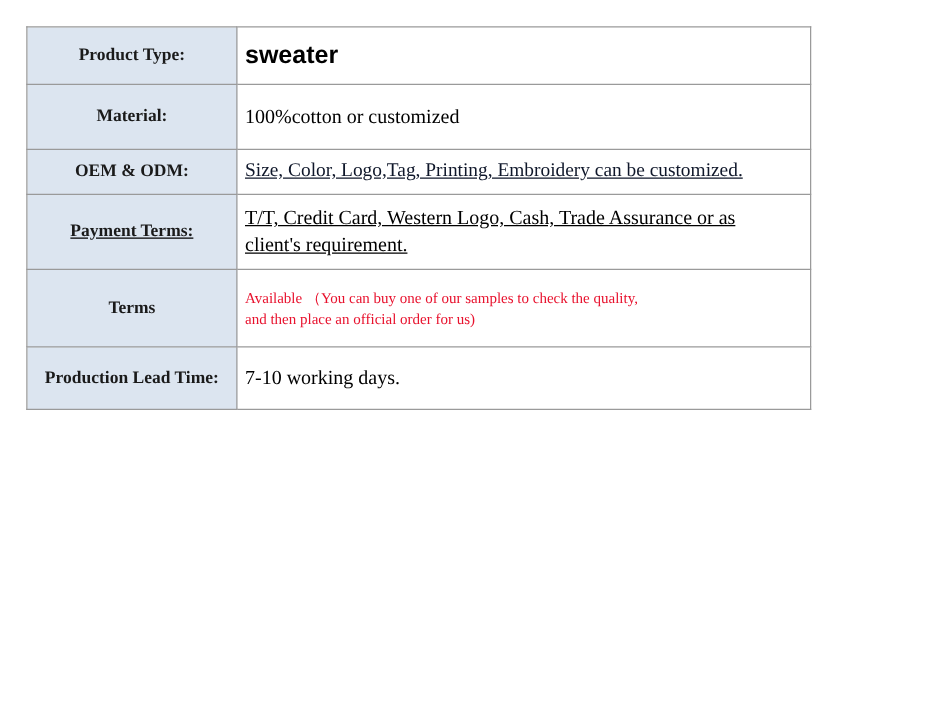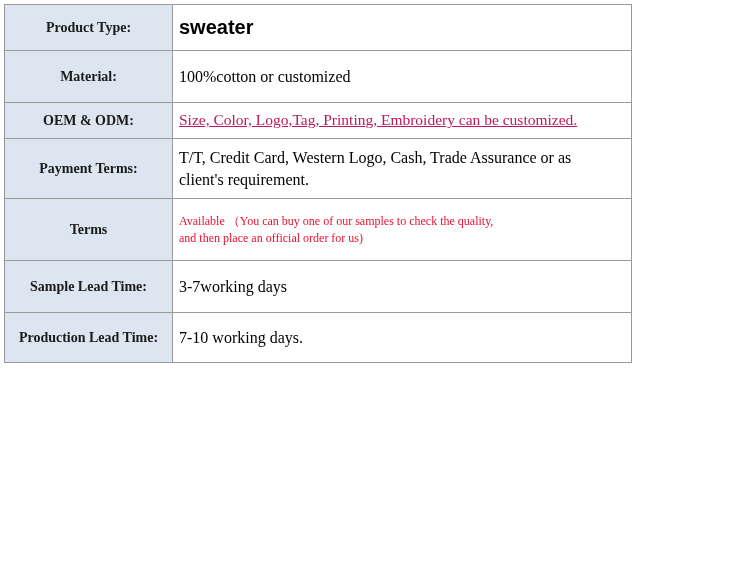--- a/index.html
+++ b/index.html
@@ -9,21 +9,21 @@
   }
   body {
     width: 752px;
     height: 566px;
     font-family: "Liberation Serif", serif;
     color: #000000;
   }
   .spec-table {
     border-collapse: collapse;
     width: 628px;
-    margin: 4px;
+    margin: 21px;
     table-layout: fixed;
   }
   .spec-table td {
     border: 1px solid #9a9a9a;
     vertical-align: middle;
     padding: 4px 6px;
   }
   td.label-cell {
     width: 155px;
     background: #dce5f0;
@@ -38,40 +38,40 @@
     font-size: 16px;
     line-height: 1.35;
     color: #000000;
   }
   .v-big {
     font-family: "Liberation Sans", sans-serif;
     font-weight: bold;
     font-size: 20px;
   }
   .v-link {
-    color: #be185d;
+    color: #0f172a;
     text-decoration: underline;
     font-size: 15.5px;
   }
   .v-red {
     color: #e8112d;
   }
   .v-red-15 {
     color: #e8112d;
     font-size: 12px;
   }
   .line {
     display: block;
   }
   .row-h-1 { height: 46px; }
   .row-h-2 { height: 52px; }
   .row-h-3 { height: 50px; }
   .row-h-4 { height: 36px; }
   .row-h-5 { height: 60px; }
-  .row-h-6 { height: 60px; }
+  .row-h-6 { height: 60px; text-decoration: underline; }
   .row-h-7 { height: 62px; }
   .row-h-8 { height: 52px; }
   .row-h-9 { height: 50px; }
   .row-h-10 { height: 62px; }
 </style>
 </head>
 <body>
 
 <table class="spec-table">
   <tbody>
@@ -100,26 +100,20 @@
         <span class="line">client's requirement.</span>
       </td>
     </tr>
     <tr class="row-h-7">
       <td class="label-cell">Terms</td>
       <td class="value-cell">
         <span class="line v-red-15">Available （You can buy one of our samples to check the quality,</span>
         <span class="line v-red-15">and then place an official order for us)</span>
       </td>
     </tr>
-    <tr class="row-h-8">
-      <td class="label-cell">Sample Lead Time:</td>
-      <td class="value-cell">
-        <span class="line">3-7working days</span>
-      </td>
-    </tr>
     <tr class="row-h-9">
       <td class="label-cell">Production Lead Time:</td>
       <td class="value-cell">
         <span class="line">7-10 working days.</span>
       </td>
     </tr>
   </tbody>
 </table>
 
 </body></html>

